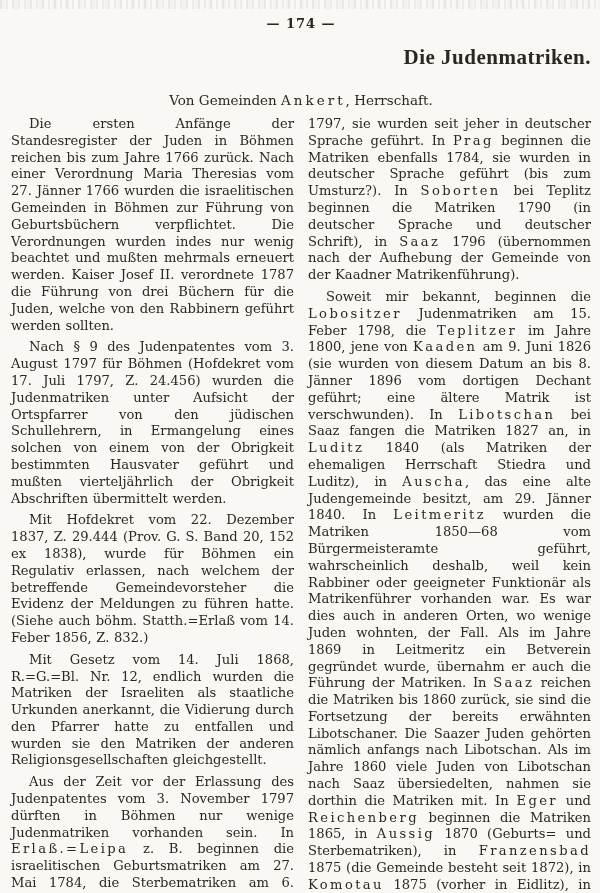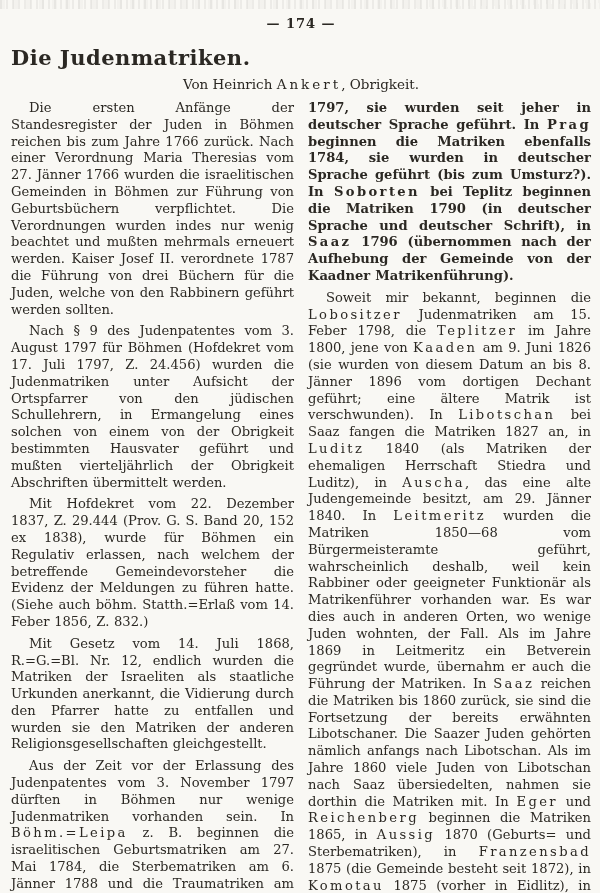--- a/index.html
+++ b/index.html
@@ -30,66 +30,67 @@
     height:100%;
   }
   .page-number{
     text-align:center;
     font-size:13px;
     letter-spacing:1px;
     margin:0 0 14px 0;
     font-weight:bold;
   }
   .article-title{
-    text-align:left;
+    text-align:right;
     font-size:21px;
     font-weight:bold;
     letter-spacing:.5px;
-    margin:0 0 6px 0;
+    margin:0 0 22px 0;
+    font-family:Liberation Serif, serif;
   }
   .article-byline{
     text-align:center;
     font-size:13.5px;
     margin:0 0 8px 0;
   }
   .columns{
     display:flex;
     gap:14px;
     font-size:13.1px;
     line-height:16.8px;
     text-align:justify;
   }
   .col{flex:1 1 0;min-width:0;}
   .col p{
     margin:0 0 5px 0;
     text-indent:18px;
     word-spacing:.5px;
   }
-  .col p.noindent{text-indent:0;font-weight:bold;}
+  .col p.noindent{text-indent:0;}
   .sp{letter-spacing:2.4px;}
   .article-byline .sp{letter-spacing:3px;}
 </style>
 </head>
 <body>
 
 <div class="scan-noise"></div>
 
 <div class="page">
   <div class="page-number">— 174 —</div>
 
   <h1 class="article-title">Die Judenmatriken.</h1>
 
-  <div class="article-byline"><span>Von Heinrich </span><span class="sp">Ankert</span><span>, Obrigkeit.</span></div>
+  <div class="article-byline"><span>Von Gemeinden </span><span class="sp">Ankert</span><span>, Herrschaft.</span></div>
 
   <div class="columns">
     <div class="col">
         <p><span>Die ersten Anfänge der Standesregister der Juden in Böhmen reichen bis zum Jahre 1766 zurück. Nach einer Verordnung Maria Theresias vom 27. Jänner 1766 wurden die israelitischen Gemeinden in Böhmen zur Führung von Geburtsbüchern verpflichtet. Die Verordnungen wurden indes nur wenig beachtet und mußten mehrmals erneuert werden. Kaiser Josef II. verordnete 1787 die Führung von drei Büchern für die Juden, welche von den Rabbinern geführt werden sollten.</span></p>
         <p><span>Nach § 9 des Judenpatentes vom 3. August 1797 für Böhmen (Hofdekret vom 17. Juli 1797, Z. 24.456) wurden die Judenmatriken unter Aufsicht der Ortspfarrer von den jüdischen Schullehrern, in Ermangelung eines solchen von einem von der Obrigkeit bestimmten Hausvater geführt und mußten vierteljährlich der Obrigkeit Abschriften übermittelt werden.</span></p>
         <p><span>Mit Hofdekret vom 22. Dezember 1837, Z. 29.444 (Prov. G. S. Band 20, 152 ex 1838), wurde für Böhmen ein Regulativ erlassen, nach welchem der betreffende Gemeindevorsteher die Evidenz der Meldungen zu führen hatte. (Siehe auch böhm. Statth.=Erlaß vom 14. Feber 1856, Z. 832.)</span></p>
         <p><span>Mit Gesetz vom 14. Juli 1868, R.=G.=Bl. Nr. 12, endlich wurden die Matriken der Israeliten als staatliche Urkunden anerkannt, die Vidierung durch den Pfarrer hatte zu entfallen und wurden sie den Matriken der anderen Religionsgesellschaften gleichgestellt.</span></p>
-        <p><span>Aus der Zeit vor der Erlassung des Judenpatentes vom 3. November 1797 dürften in Böhmen nur wenige Judenmatriken vorhanden sein. In </span><span class="sp">Böhm.=Leipa</span><span> z. B. beginnen die israelitischen Geburtsmatriken am 27. Mai 1784, die Sterbematriken am 6. Jänner 1788 und die Traumatriken am 13. Dezember</span></p>
+        <p><span>Aus der Zeit vor der Erlassung des Judenpatentes vom 3. November 1797 dürften in Böhmen nur wenige Judenmatriken vorhanden sein. In </span><span class="sp">Erlaß.=Leipa</span><span> z. B. beginnen die israelitischen Geburtsmatriken am 27. Mai 1784, die Sterbematriken am 6. Jänner 1788 und die Traumatriken am 13. Dezember</span></p>
       </div>
     <div class="col">
         <p class="noindent"><span>1797, sie wurden seit jeher in deutscher Sprache geführt. In </span><span class="sp">Prag</span><span> beginnen die Matriken ebenfalls 1784, sie wurden in deutscher Sprache geführt (bis zum Umsturz?). In </span><span class="sp">Soborten</span><span> bei Teplitz beginnen die Matriken 1790 (in deutscher Sprache und deutscher Schrift), in </span><span class="sp">Saaz</span><span> 1796 (übernommen nach der Aufhebung der Gemeinde von der Kaadner Matrikenführung).</span></p>
         <p><span>Soweit mir bekannt, beginnen die </span><span class="sp">Lobositzer</span><span> Judenmatriken am 15. Feber 1798, die </span><span class="sp">Teplitzer</span><span> im Jahre 1800, jene von </span><span class="sp">Kaaden</span><span> am 9. Juni 1826 (sie wurden von diesem Datum an bis 8. Jänner 1896 vom dortigen Dechant geführt; eine ältere Matrik ist verschwunden). In </span><span class="sp">Libotschan</span><span> bei Saaz fangen die Matriken 1827 an, in </span><span class="sp">Luditz</span><span> 1840 (als Matriken der ehemaligen Herrschaft Stiedra und Luditz), in </span><span class="sp">Auscha</span><span>, das eine alte Judengemeinde besitzt, am 29. Jänner 1840. In </span><span class="sp">Leitmeritz</span><span> wurden die Matriken 1850—68 vom Bürgermeisteramte geführt, wahrscheinlich deshalb, weil kein Rabbiner oder geeigneter Funktionär als Matrikenführer vorhanden war. Es war dies auch in anderen Orten, wo wenige Juden wohnten, der Fall. Als im Jahre 1869 in Leitmeritz ein Betverein gegründet wurde, übernahm er auch die Führung der Matriken. In </span><span class="sp">Saaz</span><span> reichen die Matriken bis 1860 zurück, sie sind die Fortsetzung der bereits erwähnten Libotschaner. Die Saazer Juden gehörten nämlich anfangs nach Libotschan. Als im Jahre 1860 viele Juden von Libotschan nach Saaz übersiedelten, nahmen sie dorthin die Matriken mit. In </span><span class="sp">Eger</span><span> und </span><span class="sp">Reichenberg</span><span> beginnen die Matriken 1865, in </span><span class="sp">Aussig</span><span> 1870 (Geburts= und Sterbematriken), in </span><span class="sp">Franzensbad</span><span> 1875 (die Gemeinde besteht seit 1872), in </span><span class="sp">Komotau</span><span> 1875 (vorher in Eidlitz), in </span><span class="sp">Bilin</span><span> 1896, ebenso auch in </span><span class="sp">Rumburg</span><span>.</span></p>
       </div>
   </div>
 </div>
 
 </body></html>

